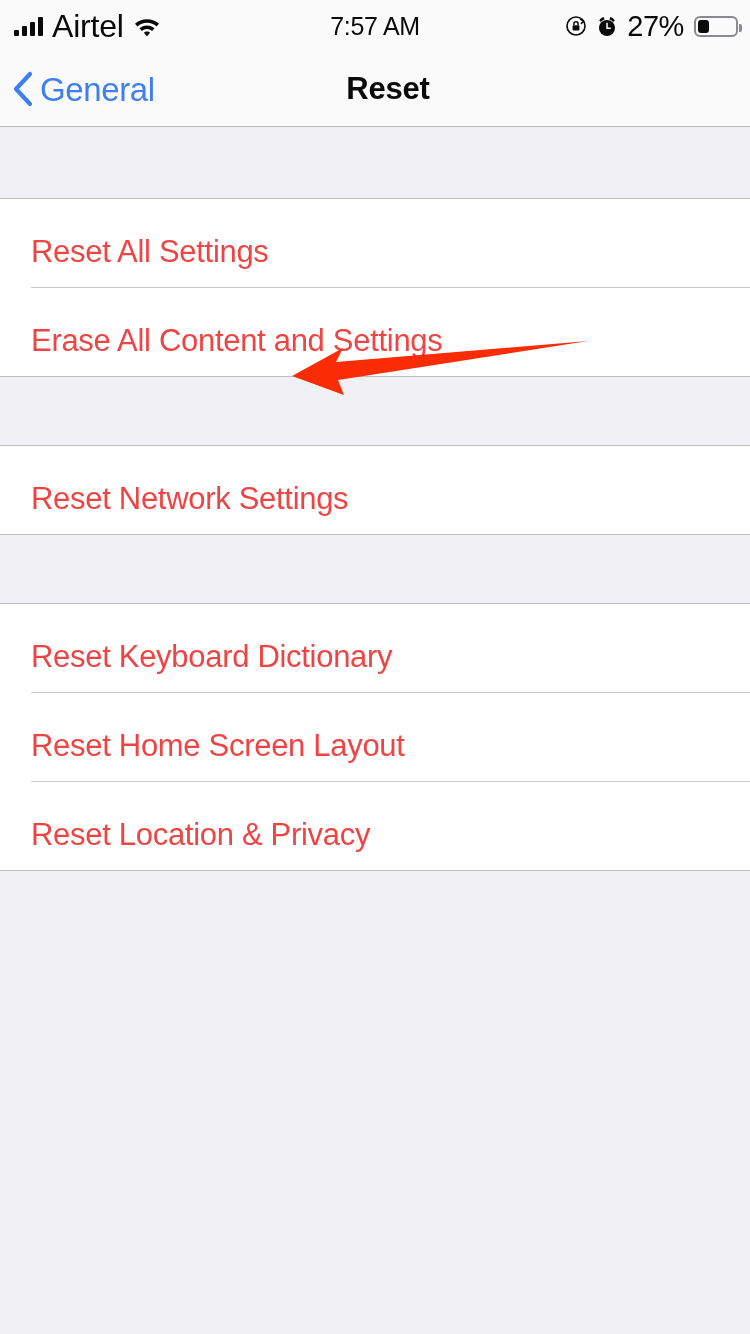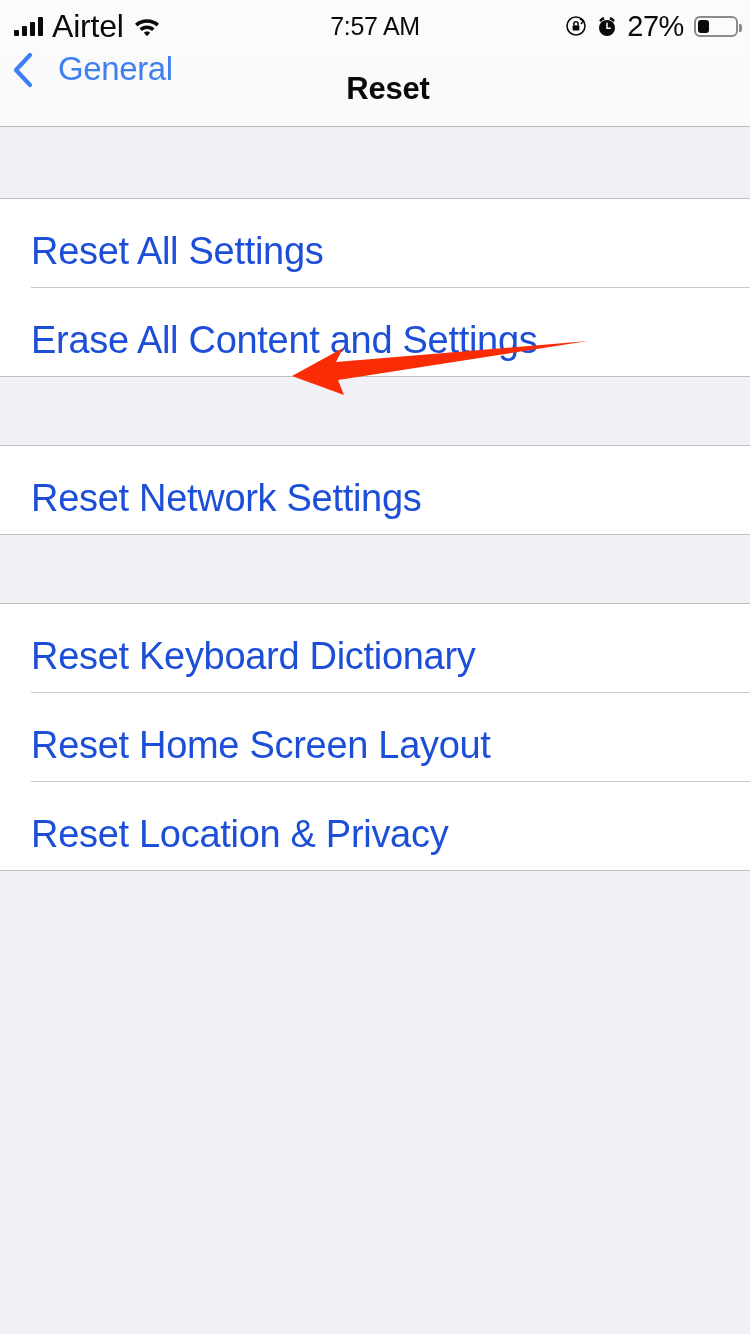--- a/index.html
+++ b/index.html
@@ -133,22 +133,22 @@
     background: #FAFAFA;
     border-bottom: 1px solid #B9B9BC;
     box-sizing: border-box;
   }
   .back-btn {
     position: absolute;
     left: 12px;
     top: 0;
     height: 74px;
     display: flex;
-    align-items: flex-start;
-    gap: 24px;
+    align-items: center;
+    gap: 6px;
     cursor: pointer;
   }
   .chev { width: 22px; height: 36px; display: block; }
   .back-label {
     font-size: 33px;
     color: #3F7FF2;
     letter-spacing: -0.4px;
     line-height: 1;
   }
   .nav-title {
@@ -185,22 +185,22 @@
     position: relative;
     height: 88px;
     display: flex;
     align-items: center;
     padding-left: 31px;
     box-sizing: border-box;
     cursor: pointer;
     background: #FFFFFF;
   }
   .row-label {
-    font-size: 38px;
-    color: #1d4ed8;
+    font-size: 31px;
+    color: #ef4444;
     letter-spacing: -0.3px;
     line-height: 1;
     margin-top: 16px;
   }
   .sep {
     height: 1px;
     background: #C9C9CB;
     margin-left: 31px;
   }
   .tail {

